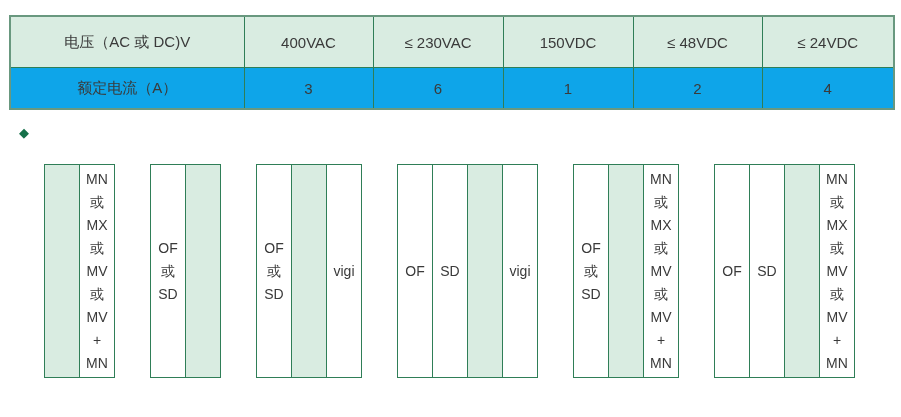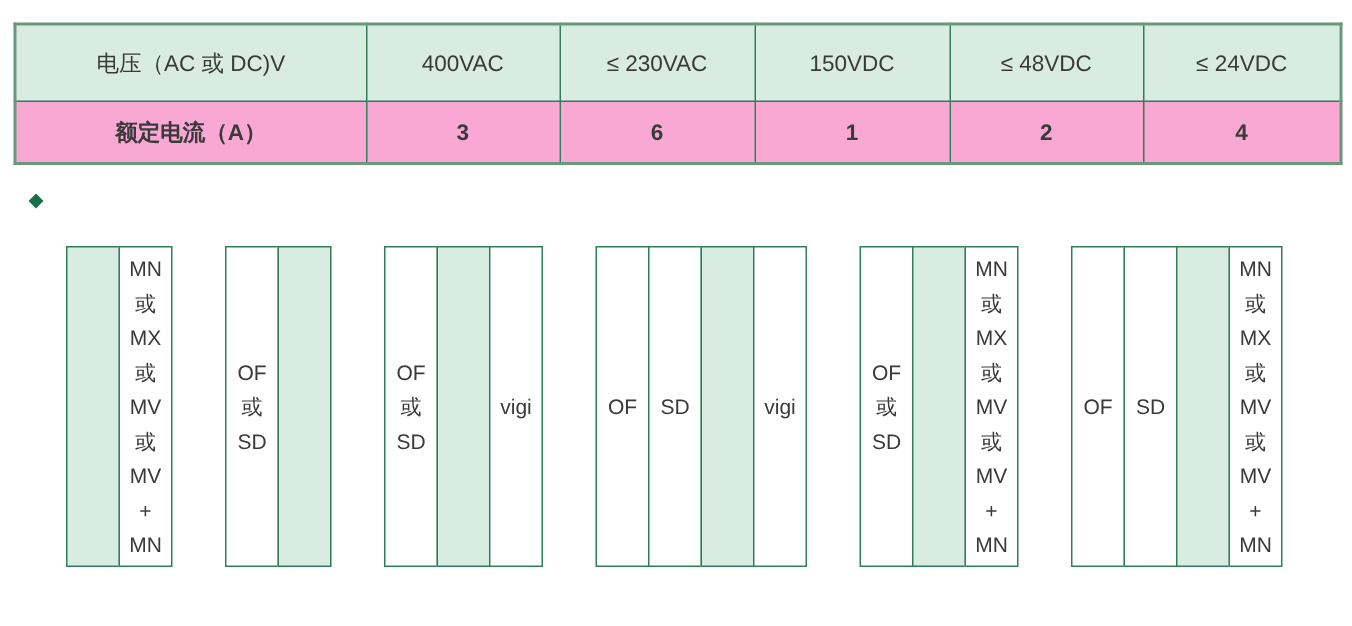--- a/index.html
+++ b/index.html
@@ -31,23 +31,22 @@
     vertical-align: middle;
     font-size: 15px;
     padding: 0;
     color: var(--text, #3a3a3a);
   }
   .spec-table tr.header td {
     background: var(--fill, #d9ece1);
     height: 50px;
   }
   .spec-table tr.values td {
-    background: #f9a8d4;
+    background: #0ea5e9;
     height: 40px;
-    font-weight: bold;
   }
 
   
   .section-head {
     position: absolute;
     left: 19px;
     top: 126px;
     display: flex;
     align-items: center;
     gap: 8px;

